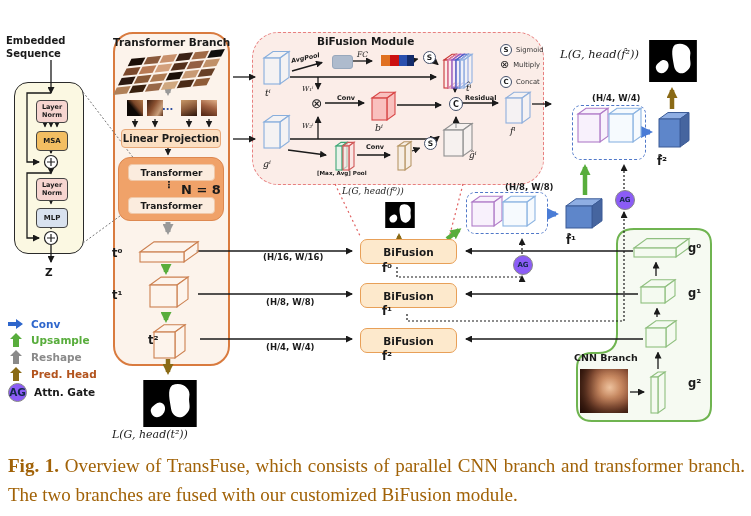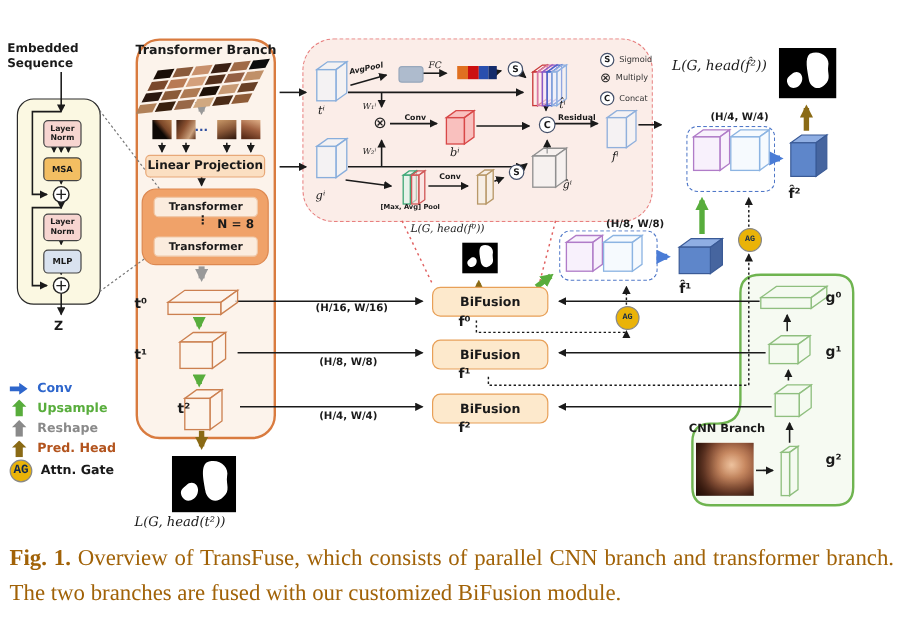--- a/index.html
+++ b/index.html
@@ -31,22 +31,22 @@
   .bm-box{left:252px;top:32px;width:290px;height:151px;background:#FBEDE8;border:1.6px dashed #E88080;border-radius:26px;}
   .opcirc{position:absolute;z-index:3;border:1px solid #44506a;border-radius:50%;background:#fff;
           display:flex;align-items:center;justify-content:center;font-weight:bold;}
   .fcrect{left:332px;top:55px;width:19px;height:12px;background:#AEBBCD;border:1px solid #98A8BC;border-radius:3px;z-index:3;}
   .fcbar{left:381px;top:55px;width:33px;height:11px;display:flex;z-index:3;}
   .fcbar div{height:100%;}
   
   .bif{position:absolute;left:360px;width:95px;height:23px;background:#FDE9CC;border:1.5px solid #E8A058;border-radius:7px;
        font-size:10.5px;font-weight:bold;display:flex;align-items:center;justify-content:center;z-index:3;}
   .dashbox{position:absolute;border:1.6px dashed #5078C8;border-radius:9px;z-index:1;}
-  .ag{position:absolute;width:18px;height:18px;background:#eab308;border:1.5px solid #888;border-radius:50%;
-      font-size:7px;font-weight:bold;color:#12284a;display:flex;align-items:center;justify-content:center;z-index:3;font-family:Liberation Mono, monospace;}
+  .ag{position:absolute;width:18px;height:18px;background:#8b5cf6;border:1.5px solid #888;border-radius:50%;
+      font-size:7px;font-weight:bold;color:#12284a;display:flex;align-items:center;justify-content:center;z-index:3;}
   
   .cnn-img{left:580px;top:369px;width:48px;height:44px;z-index:3;
            background:radial-gradient(circle at 62% 42%,#EDC29E 0%,#C98A62 28%,#9A5B3E 55%,#5A2D1C 80%,#2E140C 100%);
            box-shadow:inset 10px -6px 14px rgba(20,8,4,0.55);}
   
   .leg-row{position:absolute;left:8px;height:16px;display:flex;align-items:center;gap:7px;z-index:3;}
   .leg-row span{font-size:10.5px;font-weight:bold;}
   
   .caption{position:absolute;left:8px;top:451px;width:737px;z-index:3;
            font-family:"Liberation Serif",serif;font-size:19px;line-height:1.55;color:#a16207;text-align:justify;}
@@ -387,28 +387,29 @@
     </div>
   <div class="patch" style="left:127px;background:linear-gradient(50deg,#0D0805 42%,#7A4628 62%,#B07848 100%);"></div>
   <div class="patch" style="left:147px;background:linear-gradient(120deg,#3A1E10,#8A5030 40%,#CAA07C 75%,#5A2E18);"></div>
   <div class="lbl bold" style="left:162px;top:101px;font-size:10px;color:#2F4FA0;">...</div>
   <div class="patch" style="left:181px;background:linear-gradient(160deg,#C89868,#8A5838 50%,#2A140A);"></div>
   <div class="patch" style="left:201px;background:linear-gradient(200deg,#E0B088,#A06040 45%,#5A2C18 90%);"></div>
   <div class="abs lp-box">Linear Projection</div>
   <div class="abs t-container">
     <div class="t-inner" style="top:6px;">Transformer</div>
     <div class="lbl bold" style="left:45px;top:21px;font-size:10px;">⋮</div>
-    <div class="lbl bold" style="left:62px;top:24px;font-size:10px;">N = 8</div>
+    <div class="lbl bold" style="left:62px;top:24px;font-size:13px;">N = 8</div>
     <div class="t-inner" style="top:39px;">Transformer</div>
   </div>
   <div class="lbl bold" style="left:112px;top:246px;font-size:11.5px;">t⁰</div>
   <div class="lbl bold" style="left:112px;top:288px;font-size:11.5px;">t¹</div>
   <div class="lbl bold" style="left:112px;top:333px;font-size:11.5px;margin-left:36px;">t²</div>
   <div class="lbl c math" style="left:112px;top:428px;width:116px;font-size:11px;">L(G, head(t²))</div>
 
+  <div class="lbl bold c" style="left:317px;top:35px;width:160px;font-size:10.5px;">BiFusion Module</div>
   <div class="lbl math" style="left:265px;top:87px;font-size:9.5px;">tⁱ</div>
   <div class="lbl math" style="left:263px;top:158px;font-size:9.5px;">gⁱ</div>
   <div class="lbl math" style="left:375px;top:122px;font-size:9.5px;">bⁱ</div>
   <div class="lbl math" style="left:510px;top:125px;font-size:9.5px;text-align:right;">fⁱ</div>
   <div class="lbl math" style="left:466px;top:83px;font-size:9px;">t̂ⁱ</div>
   <div class="lbl math" style="left:469px;top:150px;font-size:9px;">ĝⁱ</div>
   <div class="lbl bold" style="left:291px;top:54px;font-size:6.3px;font-style:italic;transform:rotate(-12deg);">AvgPool</div>
   <div class="lbl math" style="left:357px;top:50px;font-size:7.5px;">FC</div>
   <div class="abs fcrect"></div>
   <div class="abs fcbar">

